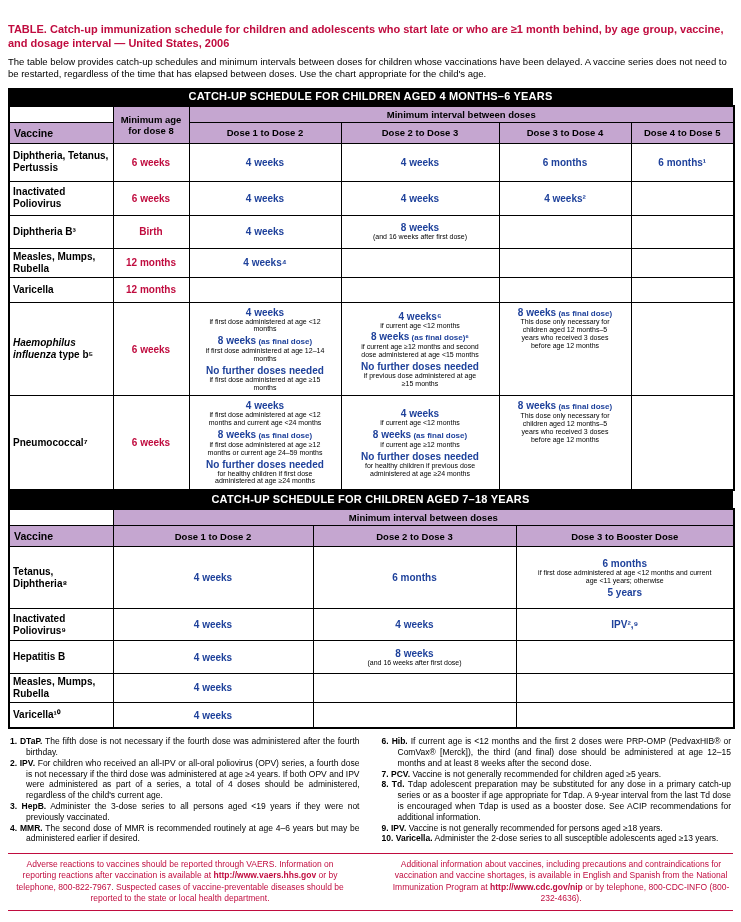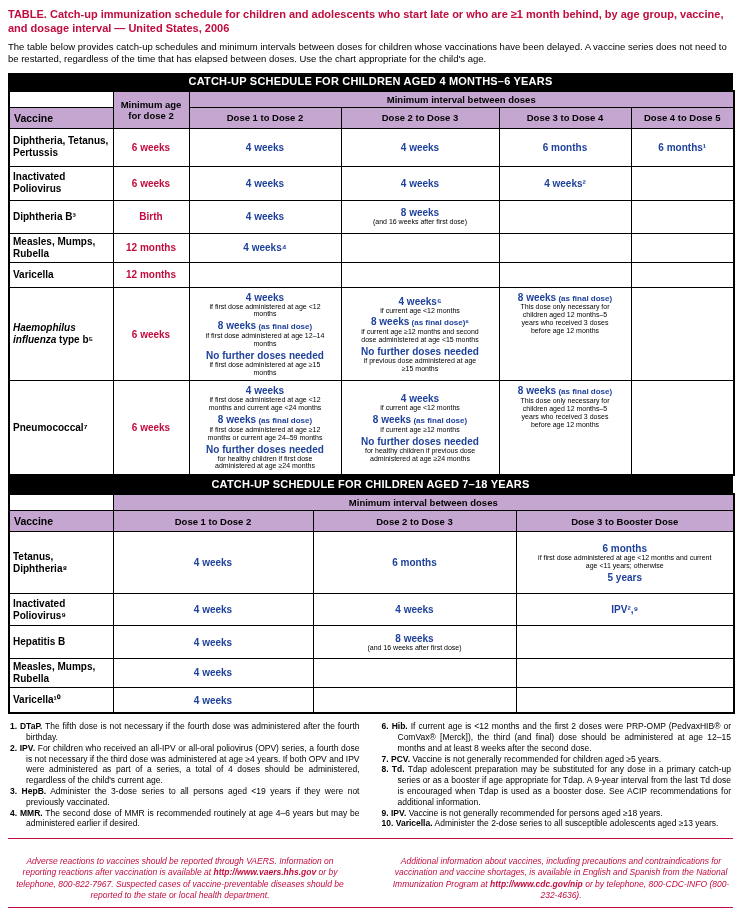--- a/index.html
+++ b/index.html
@@ -2,21 +2,21 @@
 <html style="--red: #c00c3f; --blue: #1e419b; --purple: #c5a6d0; --bar_bg: #000000; --bar_text: #ffffff;"><head>
 <meta charset="utf-8">
 <style>
   :root{
     --red:#c00c3f; --blue:#1e419b; --purple:#c5a6d0; --bar_bg:#000000; --bar_text:#ffffff;
   }
   *{box-sizing:border-box;}
   html,body{margin:0;padding:0;background:#fff;}
   body{width:741px;min-height:922px;font-family:"Liberation Sans",sans-serif;color:#000;}
   .page{padding:7px 8px 0;}
-  .title{color:var(--red);font-size:11px;font-weight:bold;line-height:1.3;margin:0 0 5px;}
+  .title{color:var(--red);font-size:11px;font-weight:bold;line-height:1.3;margin:15px 0 5px;}
   .intro{font-size:9.5px;line-height:1.32;margin:0 0 7px;}
   .bar{width:725px;background:var(--bar_bg);color:var(--bar_text);font-weight:bold;font-size:11px;text-align:center;padding:2px 0 3px;letter-spacing:.2px;}
   table.sched{border-collapse:collapse;width:725px;table-layout:fixed;border:2px solid #000;}
   .sched th,.sched td{border:1px solid #000;padding:1px 2px;vertical-align:middle;overflow:hidden;}
   .sched thead th{background:var(--purple);font-size:9.5px;font-weight:bold;text-align:center;padding:2px 1px;}
   .sched thead th.blank{background:#fff;}
   .sched thead th.vac{text-align:left;padding-left:4px;font-size:10.5px;margin-top:24px;}
   .sched thead tr.hr1{height:16px;}
   .sched thead tr.hr2{height:21px;}
   .sched tbody td{border-top:1px dashed #444;}
@@ -27,21 +27,21 @@
   td.parts{text-align:center;padding:2px 16px;}
   .cell-part{margin:2px 0;}
   .part-main{color:var(--blue);font-weight:bold;font-size:10px;line-height:1.1;}
   .part-main2{font-size:8px;}
   .part-sub{color:#000;font-weight:normal;font-size:7px;line-height:1.12;}
   .t1 .r1{height:38px}.t1 .r2{height:34px}.t1 .r3{height:33px}.t1 .r4{height:29px}.t1 .r5{height:25px}
   .t2 .r1{height:62px}.t2 .r2{height:32px}.t2 .r3{height:33px}.t2 .r4{height:28px}.t2 .r5{height:26px}
   .footnotes{display:flex;gap:22px;margin:7px 2px 9px;}
   .fncol{flex:1;}
   .fn{font-size:8.5px;line-height:1.27;text-align:justify;padding-left:16px;text-indent:-16px;margin:0;}
-  .notices{border-top:1.5px solid var(--red);border-bottom:1.5px solid var(--red);display:flex;gap:41px;padding:17px 2px 6px;margin:0;font-style:italic;}
+  .notices{border-top:1.5px solid var(--red);border-bottom:1.5px solid var(--red);display:flex;gap:41px;padding:5px 2px 6px;margin:0;}
   .notice{flex:1;margin:0;color:var(--red);font-size:8.5px;line-height:1.32;text-align:center;}
   .lnk{color:var(--red);font-weight:bold;text-decoration:none;}
 </style>
 </head>
 <body>
 
 <div class="page">
 
   <p class="title">TABLE. Catch-up immunization schedule for children and adolescents who start late or who are ≥1 month behind, by age group, vaccine, and dosage interval — United States, 2006</p>
   <p class="intro">The table below provides catch-up schedules and minimum intervals between doses for children whose vaccinations have been delayed. A vaccine series does not need to be restarted, regardless of the time that has elapsed between doses. Use the chart appropriate for the child's age.</p>
@@ -55,21 +55,21 @@
       <col style="width:104px">
         <col style="width:76px">
         <col style="width:152px">
         <col style="width:158px">
         <col style="width:132px">
         <col style="width:103px">
     </colgroup>
     <thead>
       <tr class="hr1">
         <th class="blank"></th>
-        <th rowspan="2">Minimum age for dose 2</th>
+        <th rowspan="2">Minimum age for dose 8</th>
         <th colspan="4">Minimum interval between doses</th>
       </tr>
       <tr class="hr2">
         <th class="vac">Vaccine</th>
         <th>Dose 1 to Dose 2</th>
         <th>Dose 2 to Dose 3</th>
         <th>Dose 3 to Dose 4</th>
         <th>Dose 4 to Dose 5</th>
       </tr>
     </thead>

